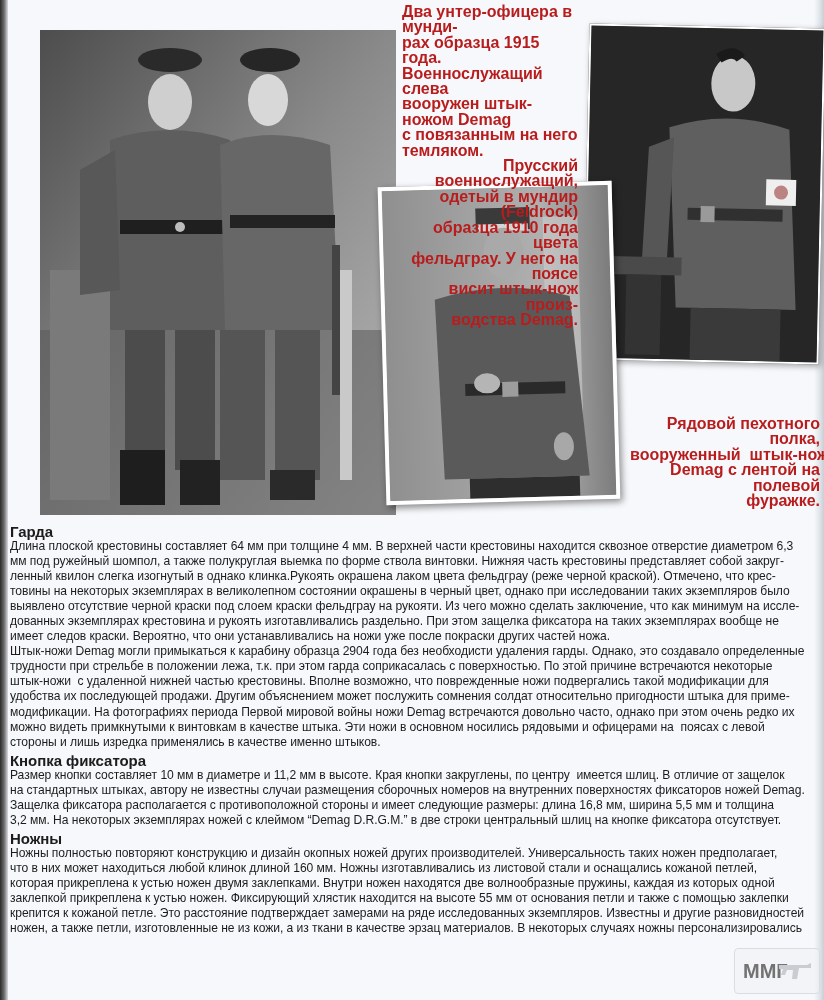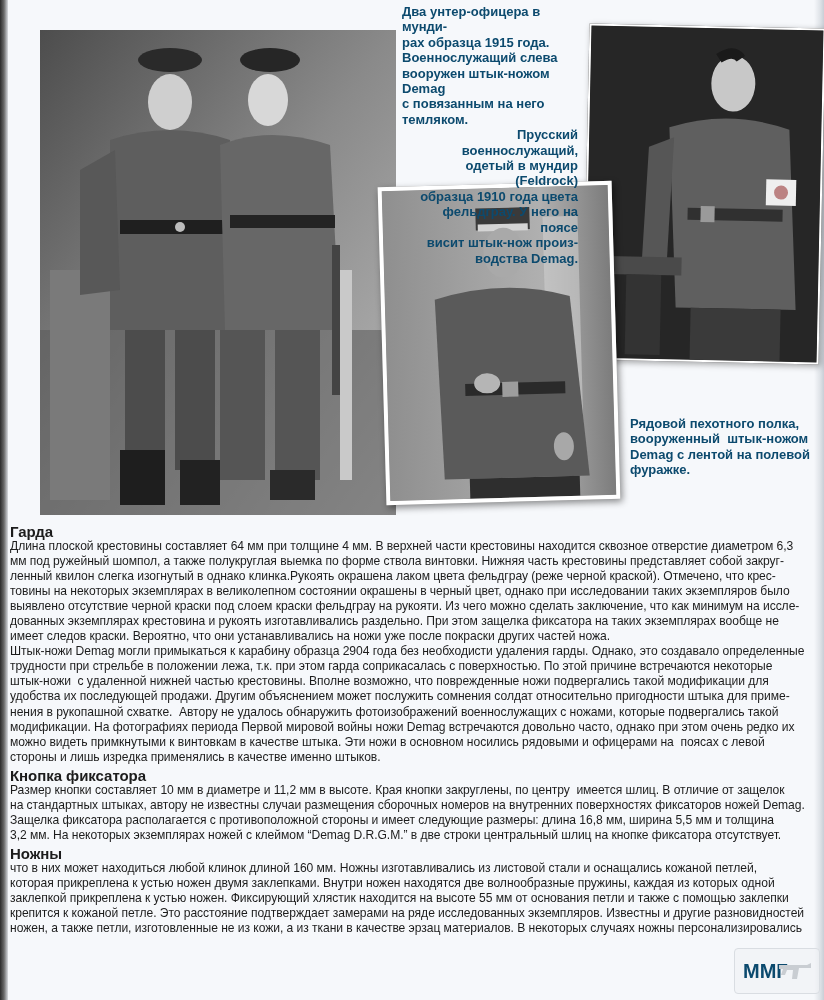--- a/index.html
+++ b/index.html
@@ -30,43 +30,43 @@
       box-shadow: 2px 2px 6px rgba(0,0,0,0.35);
       transform: rotate(1.2deg);
     }
     #photo-private {
       left: 382px; top: 184px; width: 226px; height: 310px;
       background: #8a8a8a; border: 4px solid #fff;
       box-shadow: 2px 3px 7px rgba(0,0,0,0.45);
       transform: rotate(-1.6deg);
     }
     .caption {
-      position: absolute; font-weight: bold; font-size: 13px; line-height: 15.4px; color: #0c4a6e;
+      position: absolute; font-weight: bold; font-size: 16px; line-height: 15.4px; color: #b91c1c;
     }
     #caption-top {
       left: 402px; top: 4px; width: 180px;
     }
     #caption-top .c2 { text-align: right; padding-right: 4px; }
     #caption-bottom {
-      left: 630px; top: 416px; width: 190px;
+      left: 630px; top: 416px; width: 190px; text-align: right;
     }
     .body-text {
       position: absolute; left: 10px; top: 524px; width: 806px;
       font-size: 12.1px; line-height: 15.05px; color: #1c1c1c;
       letter-spacing: -0.05px;
     }
     .body-text h3 {
       margin: 0; font-size: 15px; font-weight: bold; line-height: 15px;
     }
     .body-text .section { margin-bottom: 3px; }
     .body-text .line { white-space: nowrap; display: block; }
     .watermark {
       position: absolute; left: 734px; top: 948px; width: 84px; height: 44px;
       border: 1px solid #d9dde2; border-radius: 4px; background: rgba(240,242,245,0.6);
-      color: #0c4a6e; font-weight: bold; font-size: 20px; line-height: 44px; text-indent: 8px;
+      color: #737373; font-weight: bold; font-size: 20px; line-height: 44px; text-indent: 8px;
     }
     .watermark .gun {
       position: absolute; right: 6px; top: 8px; width: 36px; height: 26px;
     }
   </style>
 </head>
 <body>
 
 <div class="scan-edge-left"></div>
 <div class="scan-edge-right"></div>
@@ -183,38 +183,38 @@
         <span class="line" style="white-space: pre;">мм под ружейный шомпол, а также полукруглая выемка по форме ствола винтовки. Нижняя часть крестовины представляет собой закруг-</span>
         <span class="line" style="white-space: pre;">ленный квилон слегка изогнутый в однако клинка.Рукоять окрашена лаком цвета фельдграу (реже черной краской). Отмечено, что крес-</span>
         <span class="line" style="white-space: pre;">товины на некоторых экземплярах в великолепном состоянии окрашены в черный цвет, однако при исследовании таких экземпляров было</span>
         <span class="line" style="white-space: pre;">выявлено отсутствие черной краски под слоем краски фельдграу на рукояти. Из чего можно сделать заключение, что как минимум на иссле-</span>
         <span class="line" style="white-space: pre;">дованных экземплярах крестовина и рукоять изготавливались раздельно. При этом защелка фиксатора на таких экземплярах вообще не</span>
         <span class="line" style="white-space: pre;">имеет следов краски. Вероятно, что они устанавливались на ножи уже после покраски других частей ножа.</span>
         <span class="line" style="white-space: pre;">Штык-ножи Demag могли примыкаться к карабину образца 2904 года без необходисти удаления гарды. Однако, это создавало определенные</span>
         <span class="line" style="white-space: pre;">трудности при стрельбе в положении лежа, т.к. при этом гарда соприкасалась с поверхностью. По этой причине встречаются некоторые</span>
         <span class="line" style="white-space: pre;">штык-ножи  с удаленной нижней частью крестовины. Вполне возможно, что поврежденные ножи подвергались такой модификации для</span>
         <span class="line" style="white-space: pre;">удобства их последующей продажи. Другим объяснением может послужить сомнения солдат относительно пригодности штыка для приме-</span>
-        <span class="line" style="white-space: pre;">нения в рукопашной схватке.  Автору не удалось обнаружить фотоизображений военнослужащих с ножами, которые подвергались такой</span>
         <span class="line" style="white-space: pre;">модификации. На фотографиях периода Первой мировой войны ножи Demag встречаются довольно часто, однако при этом очень редко их</span>
         <span class="line" style="white-space: pre;">можно видеть примкнутыми к винтовкам в качестве штыка. Эти ножи в основном носились рядовыми и офицерами на  поясах с левой</span>
         <span class="line" style="white-space: pre;">стороны и лишь изредка применялись в качестве именно штыков.</span>
       </div>
   </div>
   <div class="section">
     <h3>Кнопка фиксатора</h3>
     <div id="sec1">
         <span class="line" style="white-space: pre;">Размер кнопки составляет 10 мм в диаметре и 11,2 мм в высоте. Края кнопки закруглены, по центру  имеется шлиц. В отличие от защелок</span>
         <span class="line" style="white-space: pre;">на стандартных штыках, автору не известны случаи размещения сборочных номеров на внутренних поверхностях фиксаторов ножей Demag.</span>
         <span class="line" style="white-space: pre;">Защелка фиксатора располагается с противоположной стороны и имеет следующие размеры: длина 16,8 мм, ширина 5,5 мм и толщина</span>
         <span class="line" style="white-space: pre;">3,2 мм. На некоторых экземплярах ножей с клеймом “Demag D.R.G.M.” в две строки центральный шлиц на кнопке фиксатора отсутствует.</span>
       </div>
   </div>
   <div class="section">
     <h3>Ножны</h3>
     <div id="sec2">
+        <span class="line" style="white-space: pre;">Ножны полностью повторяют конструкцию и дизайн окопных ножей других производителей. Универсальность таких ножен предполагает,</span>
         <span class="line" style="white-space: pre;">что в них может находиться любой клинок длиной 160 мм. Ножны изготавливались из листовой стали и оснащались кожаной петлей,</span>
         <span class="line" style="white-space: pre;">которая прикреплена к устью ножен двумя заклепками. Внутри ножен находятся две волнообразные пружины, каждая из которых одной</span>
         <span class="line" style="white-space: pre;">заклепкой прикреплена к устью ножен. Фиксирующий хлястик находится на высоте 55 мм от основания петли и также с помощью заклепки</span>
         <span class="line" style="white-space: pre;">крепится к кожаной петле. Это расстояние подтверждает замерами на ряде исследованных экземпляров. Известны и другие разновидностей</span>
         <span class="line" style="white-space: pre;">ножен, а также петли, изготовленные не из кожи, а из ткани в качестве эрзац материалов. В некоторых случаях ножны персонализировались</span>
       </div>
   </div>
 </div>
 
 <div class="watermark">

